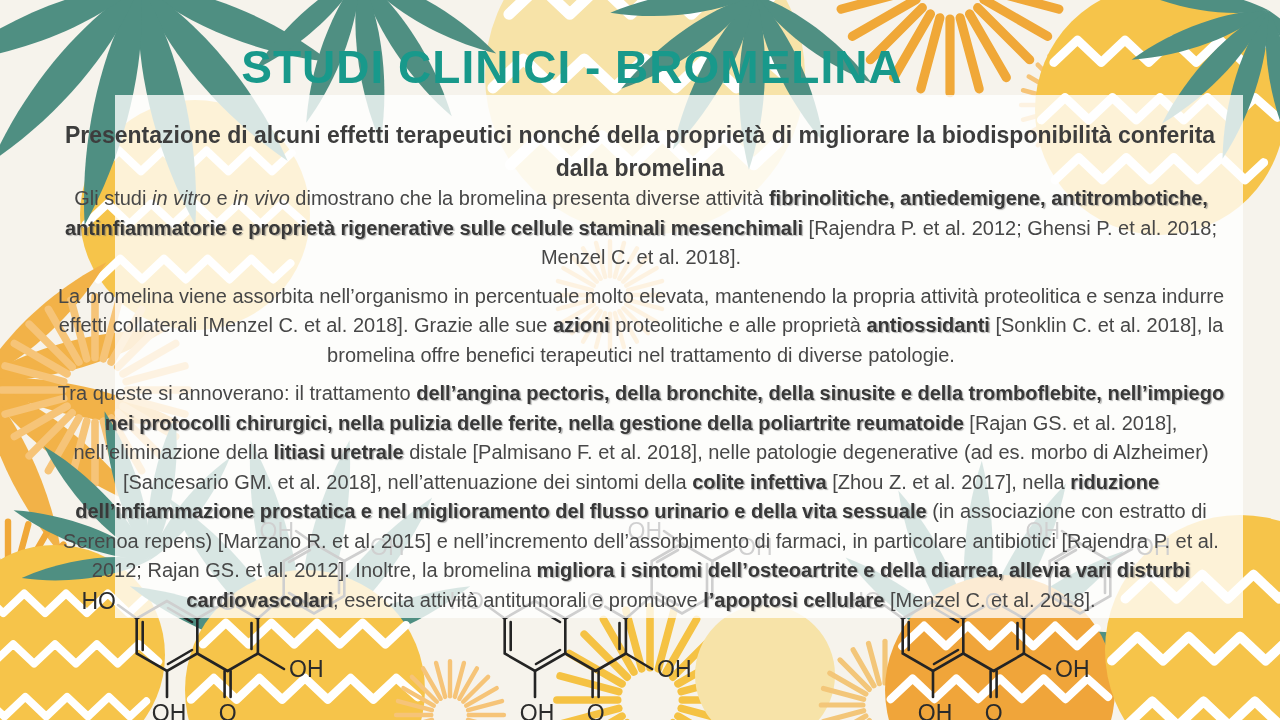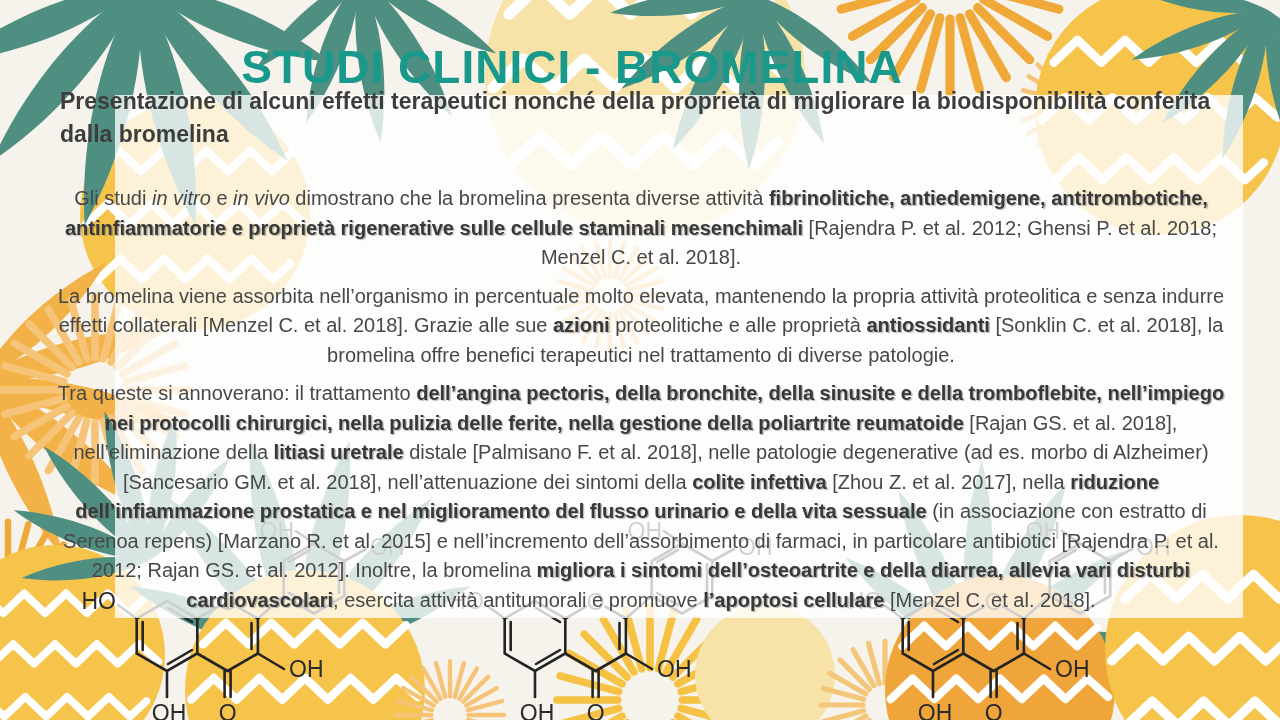--- a/index.html
+++ b/index.html
@@ -13,22 +13,22 @@
     position:absolute;left:115px;top:95px;width:1128px;height:523px;
     background:rgba(255,255,255,0.78);
   }
   .content{position:absolute;left:0;top:0;width:1280px;height:720px;}
   .title{
     position:absolute;top:40px;left:0;width:1144px;margin:0;
     text-align:center;font-size:46px;font-weight:900;letter-spacing:1px;
     color:var(--title_teal,#18998b);
   }
   .subtitle{
-    position:absolute;top:85px;left:60px;width:1160px;margin:0;
-    font-size:23px;font-weight:bold;line-height:33px;
+    position:absolute;top:119px;left:60px;width:1160px;margin:0;
+    text-align:center;font-size:23px;font-weight:bold;line-height:33px;
     color:#3d3d3d;
   }
   .paragraphs{
     position:absolute;left:47px;top:184px;width:1188px;
     font-size:20px;line-height:29.5px;color:var(--body_text,#474747);
     text-align:center;
   }
   .paragraphs p{margin:0 0 9px 0;}
   .run-bold{
     font-weight:bold;color:#383838;

